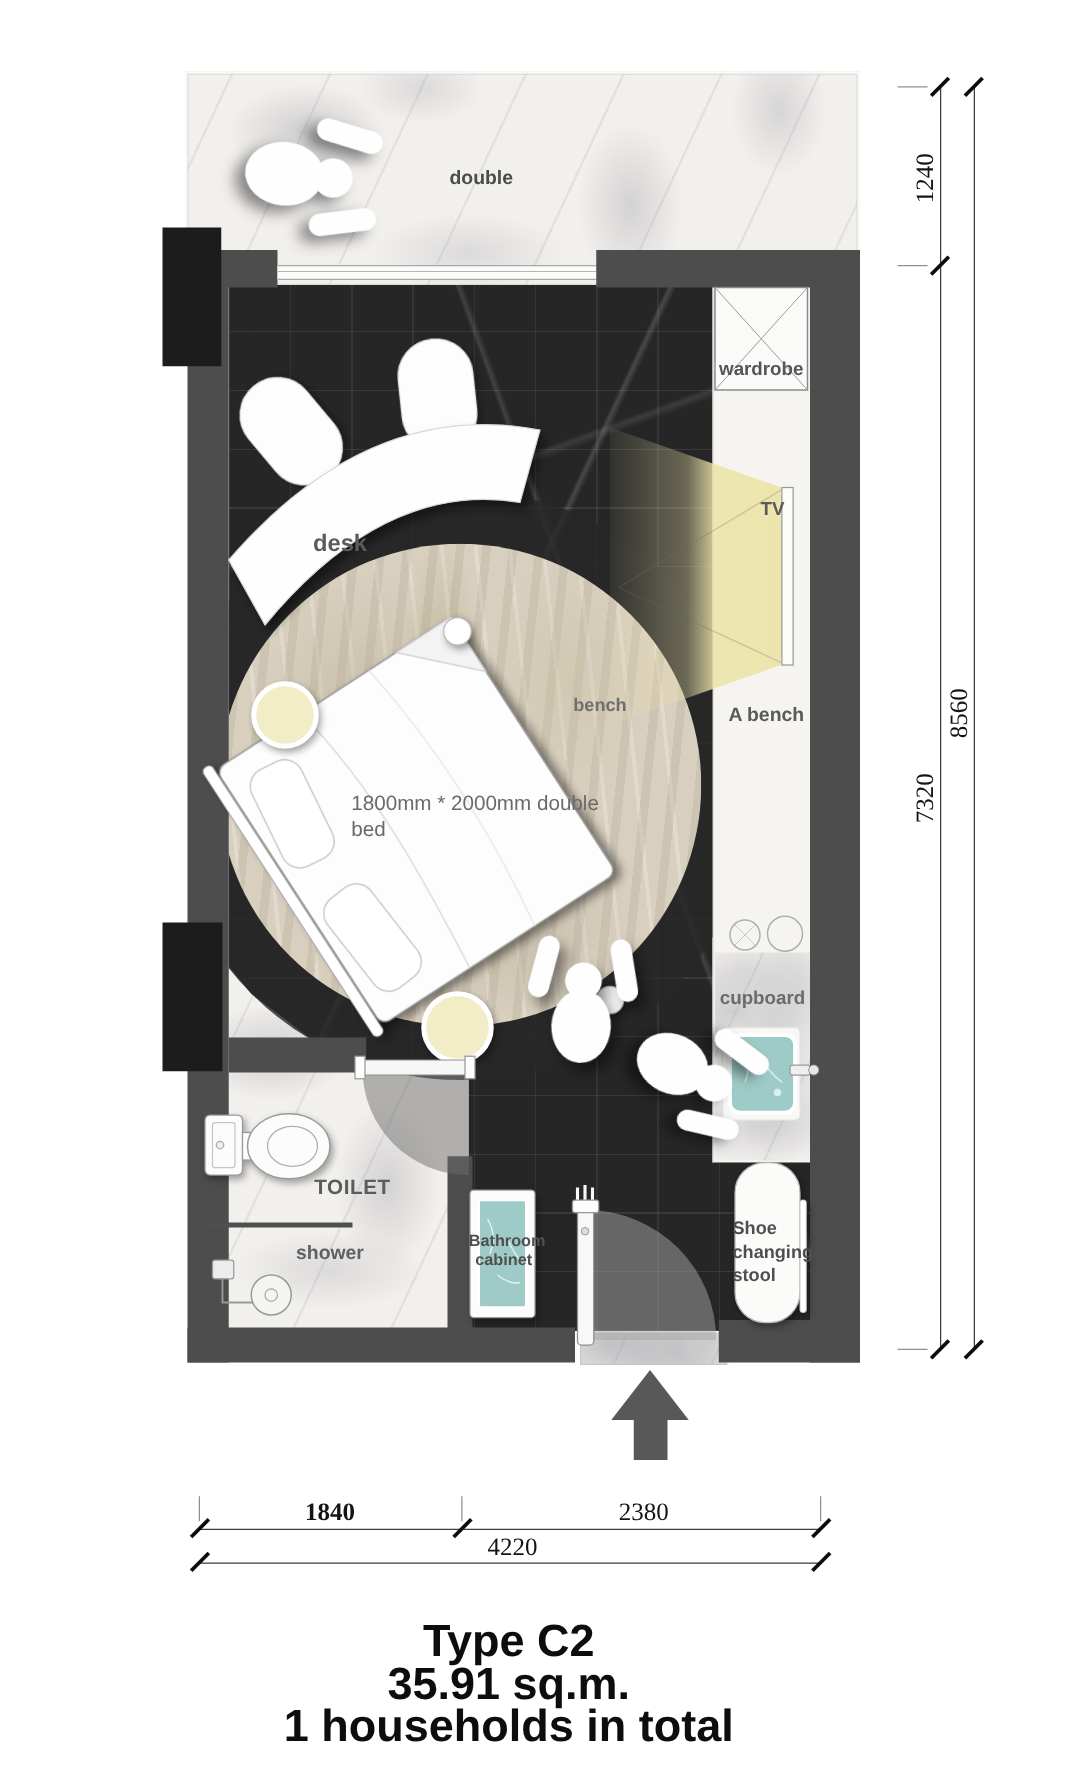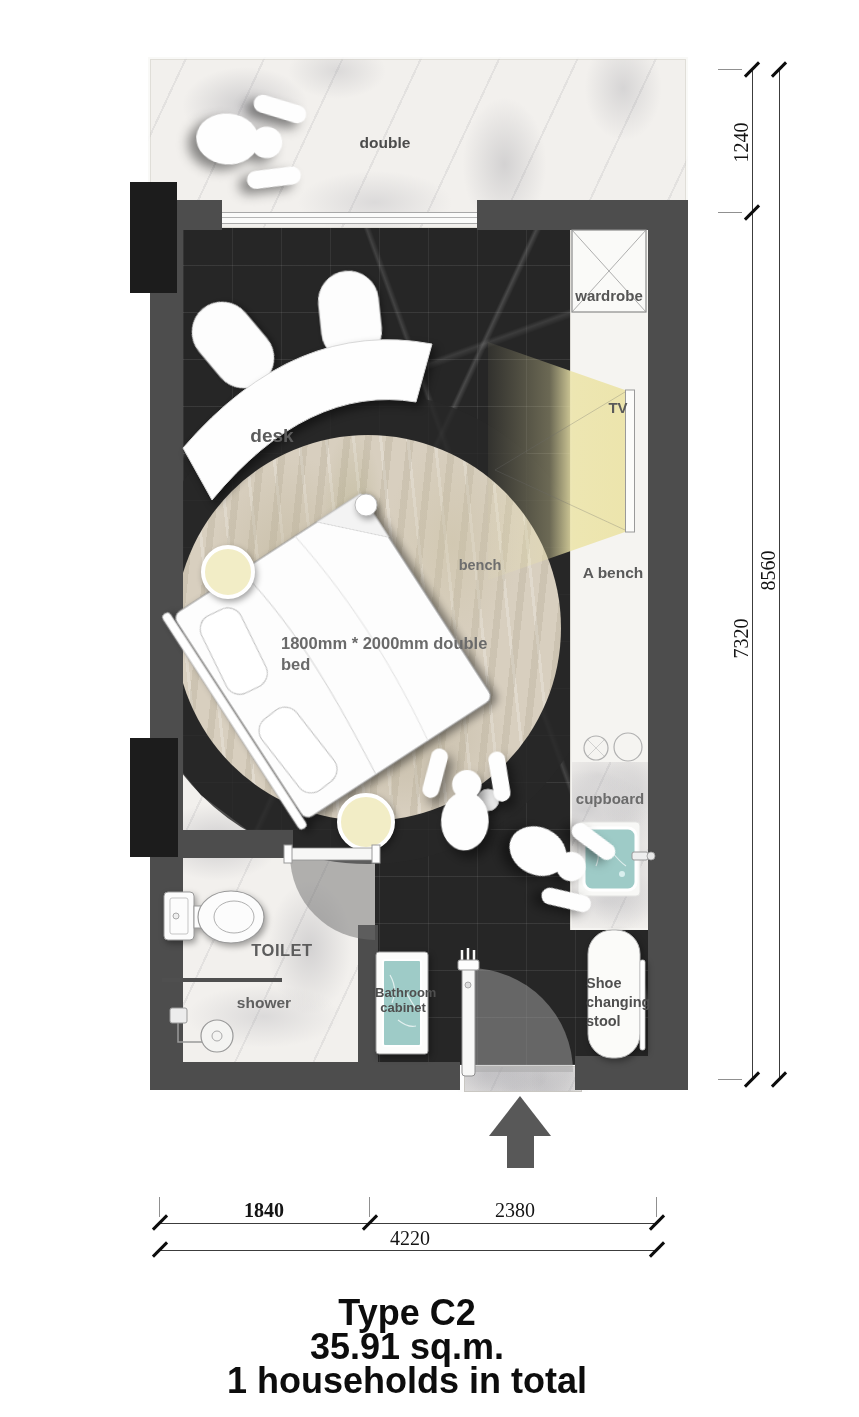--- a/index.html
+++ b/index.html
@@ -206,21 +206,21 @@
     <use href="#person" class="sh" transform="translate(466,800) rotate(3) scale(1.4)"></use>
     <use href="#person" class="sh" transform="translate(557,860) rotate(115) scale(1.4)"></use>
   </svg>
 
   <div class="lbl center" style="left:340px;top:134px;width:90px;font-size:15.5px;color:#4b4b4b;">double</div>
   <div class="lbl center" style="left:570px;top:287px;width:78px;font-size:15px;color:#555;">wardrobe</div>
   <div class="lbl center" style="left:596px;top:399px;width:44px;font-size:15px;font-weight:700;color:#5a5a5a;">TV</div>
   <div class="lbl center" style="left:574px;top:564px;width:78px;font-size:15.5px;font-weight:700;color:#5a5a5a;">A bench</div>
   <div class="lbl center" style="left:240px;top:394px;width:64px;font-size:19px;color:#5c5c5c;margin-top:31px;">desk</div>
   <div class="lbl center" style="left:448px;top:557px;width:64px;font-size:14.5px;color:#6e6e6e;">bench</div>
-  <div class="lbl" style="left:281px;top:633px;width:212px;font-size:16.5px;font-weight:700;color:#6a6a6a;line-height:21px;">1800mm * 2000mm double bed</div>
+  <div class="lbl" style="left:281px;top:633px;width:212px;font-size:16.5px;font-weight:400;color:#6a6a6a;line-height:21px;">1800mm * 2000mm double bed</div>
   <div class="lbl center" style="left:572px;top:790px;width:76px;font-size:15px;color:#6b6b6b;">cupboard</div>
   <div class="lbl center" style="left:234px;top:941px;width:96px;font-size:16.5px;font-weight:700;color:#5c5c5c;letter-spacing:.5px;">TOILET</div>
   <div class="lbl center" style="left:214px;top:994px;width:100px;font-size:15.5px;color:#606060;">shower</div>
   <div class="lbl center" style="left:375px;top:985px;width:56px;font-size:13px;color:#4f4f4f;line-height:15px;">Bathroom cabinet</div>
   <div class="lbl" style="left:586px;top:974px;width:80px;font-size:14.5px;color:#4f4f4f;line-height:19px;">Shoe changing stool</div>
 
   <div class="abs" style="left:489px;top:1096px;width:0;height:0;border-left:31px solid transparent;border-right:31px solid transparent;border-bottom:40px solid #585858;"></div>
   <div class="abs" style="left:507px;top:1134px;width:27px;height:34px;background:#585858;"></div>
 
   <div class="dimline" style="left:752px;top:70px;width:1px;height:1010px;"></div>

